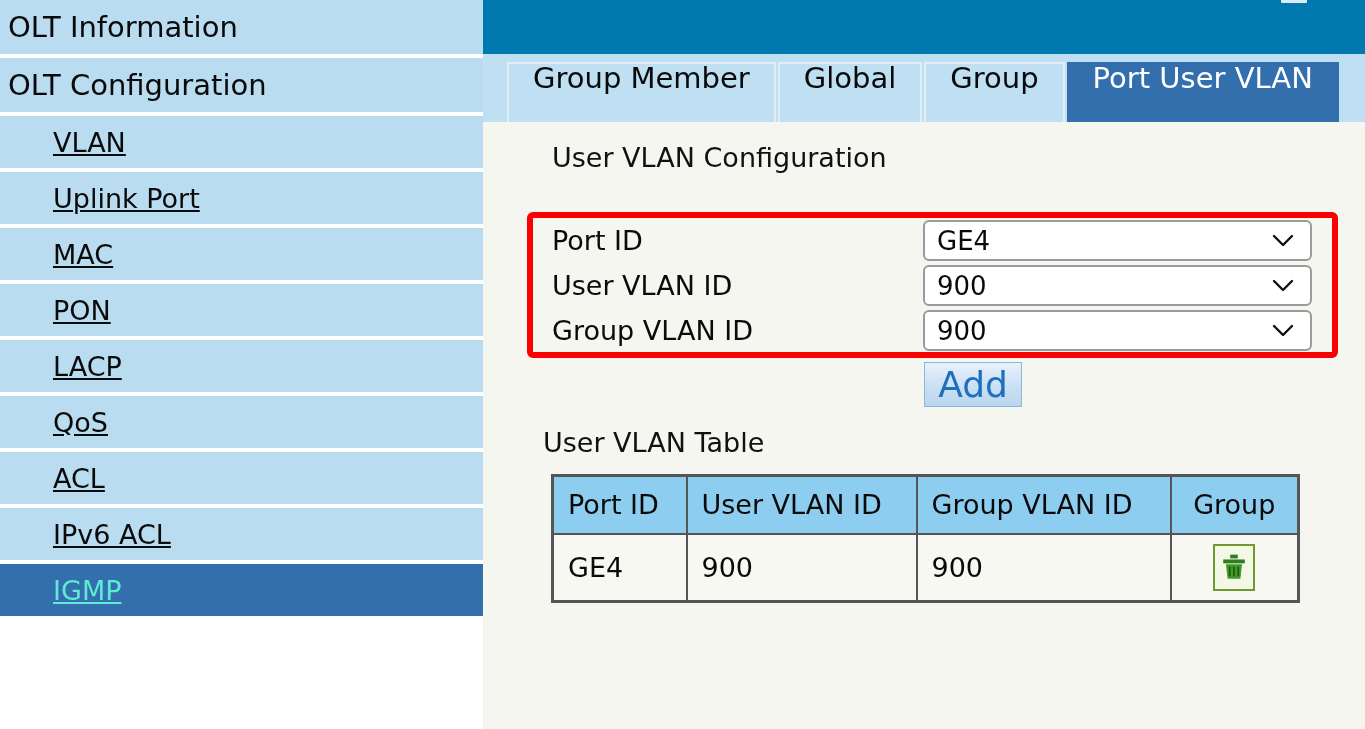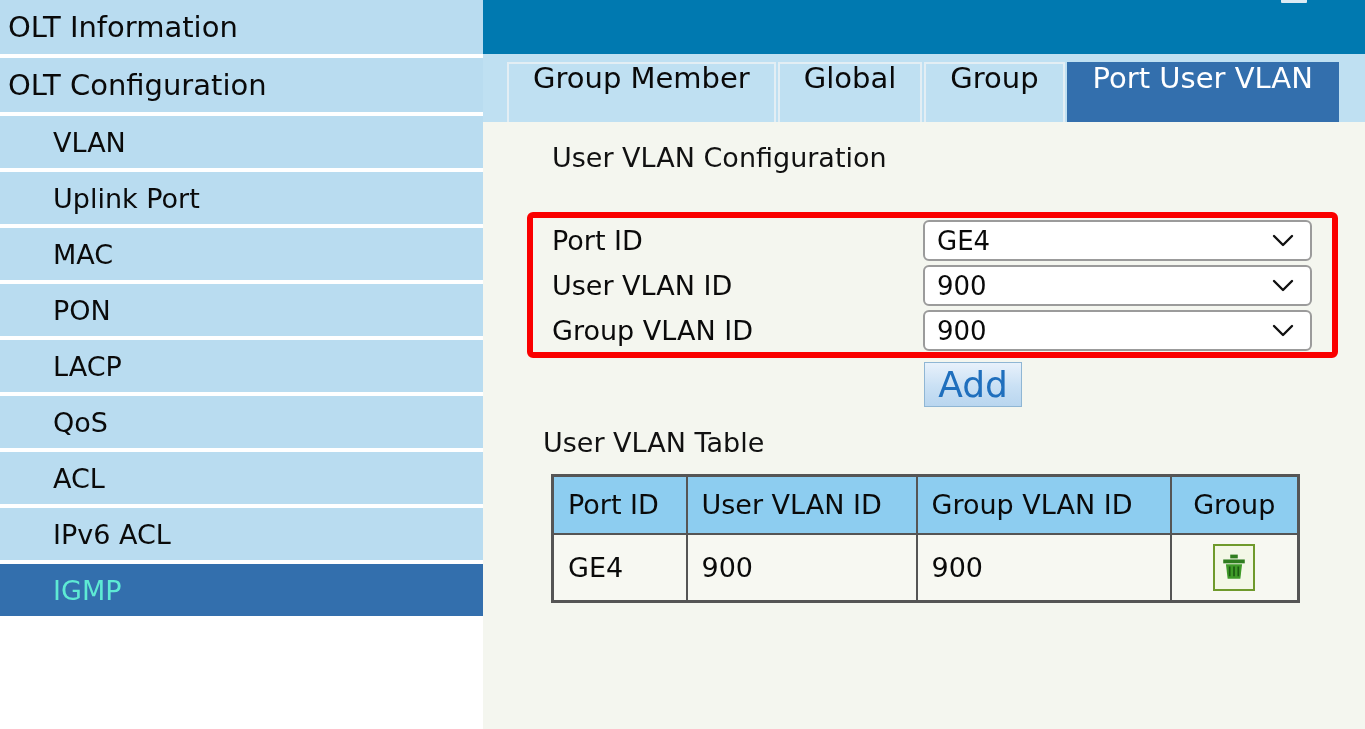--- a/index.html
+++ b/index.html
@@ -67,21 +67,21 @@
     width: 483px;
     background: #b9dcf0;
     color: #0a0a0a;
     font-size: 27px;
     line-height: 1;
     display: flex; align-items: center;
     border-bottom: 4px solid #ffffff;
     cursor: default;
   }
   .nav-item.top    { height: 58px; padding-left: 8px; font-size: 29px; }
-  .nav-item.sub    { height: 56px; padding-left: 53px; font-size: 27px; }
+  .nav-item.sub    { height: 56px; padding-left: 53px; font-size: 27px; text-decoration: underline; }
   .nav-item.active { background: #336fad; color: #5eead4; }
 
   
   #right {
     position: absolute; left: 483px; top: 0;
     width: 882px; height: 729px;
     background: #f4f6ef;
   }
   #topbar {
     position: absolute; left: 0; top: 0;

